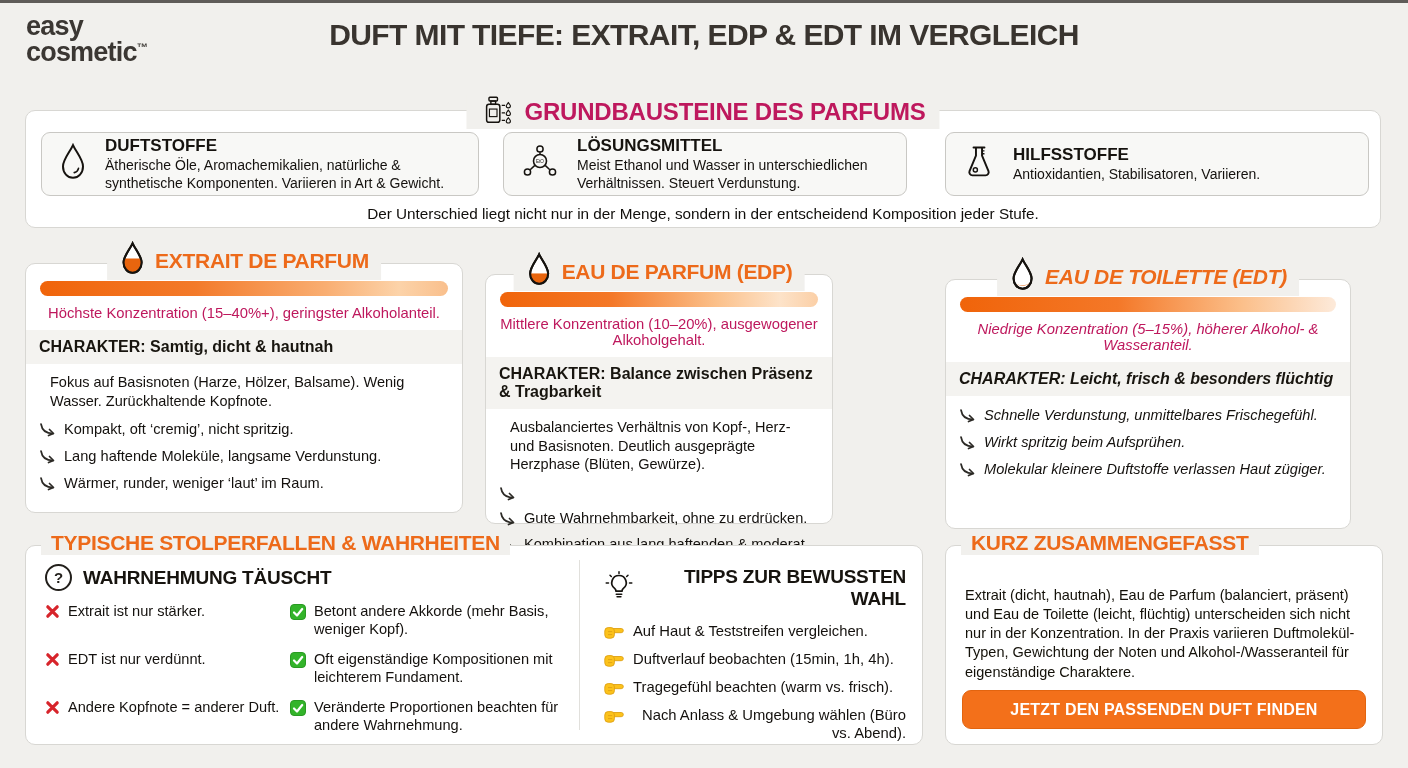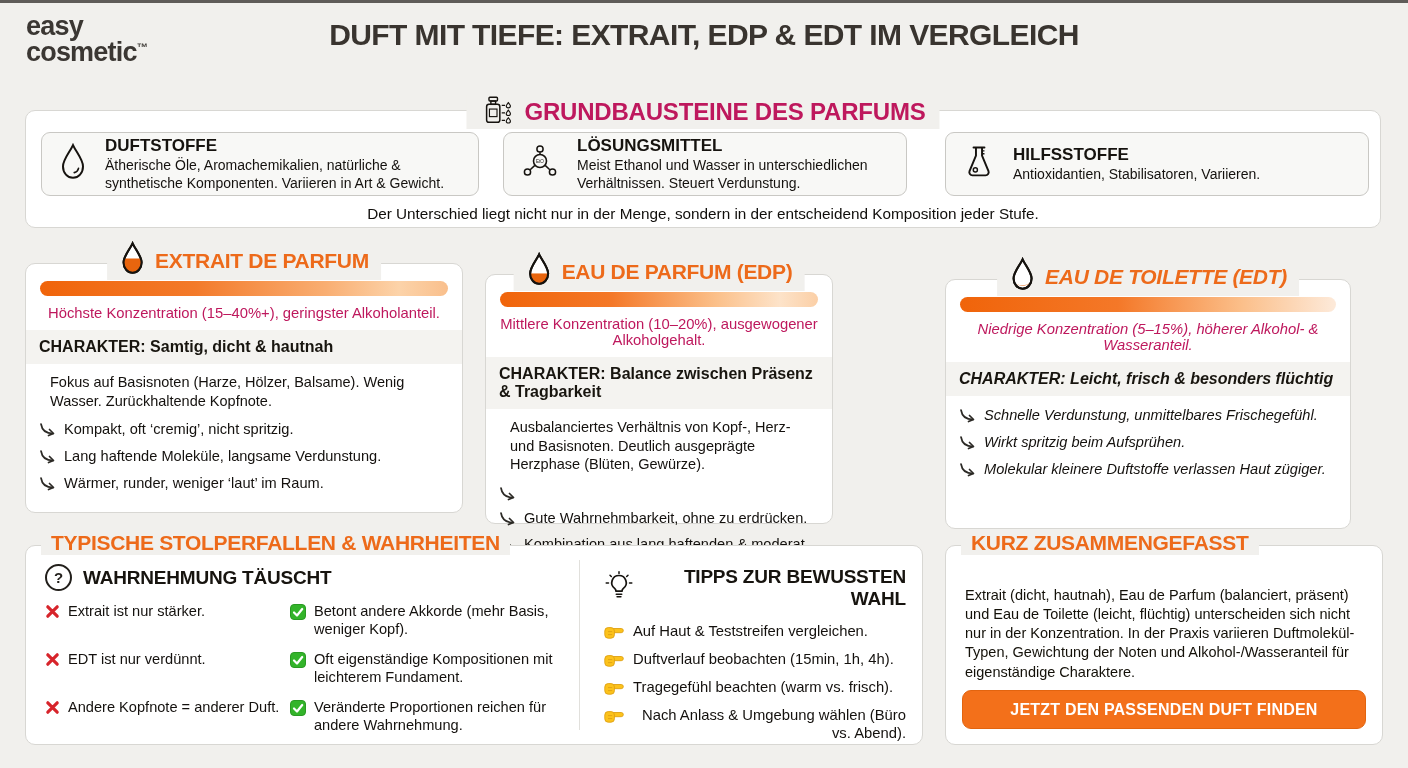--- a/index.html
+++ b/index.html
@@ -325,21 +325,21 @@
         <svg width="15" height="15" viewBox="0 0 16 16">
             <path d="M3,3 L13,13 M13,3 L3,13" stroke="#d7242b" stroke-width="3.4" stroke-linecap="round"></path>
           </svg>
         <span>Andere Kopfnote = anderer Duft.</span>
       </div>
       <div class="p-item">
         <svg width="16" height="16" viewBox="0 0 16 16">
             <rect x="0.5" y="0.5" width="15" height="15" rx="3.5" fill="#33b42a" stroke="#2a9a23"></rect>
             <path d="M4,8.5 L7,11.5 L12.2,5" fill="none" stroke="#fff" stroke-width="2.2" stroke-linecap="round" stroke-linejoin="round"></path>
           </svg>
-        <span>Veränderte Proportionen reichen für andere Wahrnehmung.</span>
+        <span>Veränderte Proportionen beachten für andere Wahrnehmung.</span>
       </div>
     </div>
 
     <div class="divider-v"></div>
 
     <div class="tips-pane">
       <div class="sec-title-row">
         <span>
           <svg width="30" height="30" viewBox="0 0 30 30">
             <path d="M15,4.5 a7.2,7.2 0 0 1 4.4,12.9 c-1.1,0.9 -1.4,1.7 -1.4,2.8 h-6 c0,-1.1 -0.3,-1.9 -1.4,-2.8 A7.2,7.2 0 0 1 15,4.5 Z" fill="none" stroke="#16130f" stroke-width="1.7" stroke-linejoin="round"></path>

